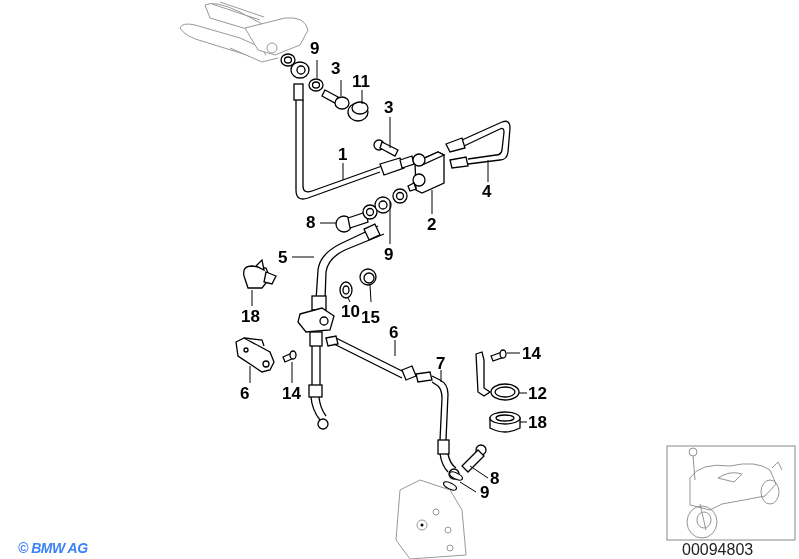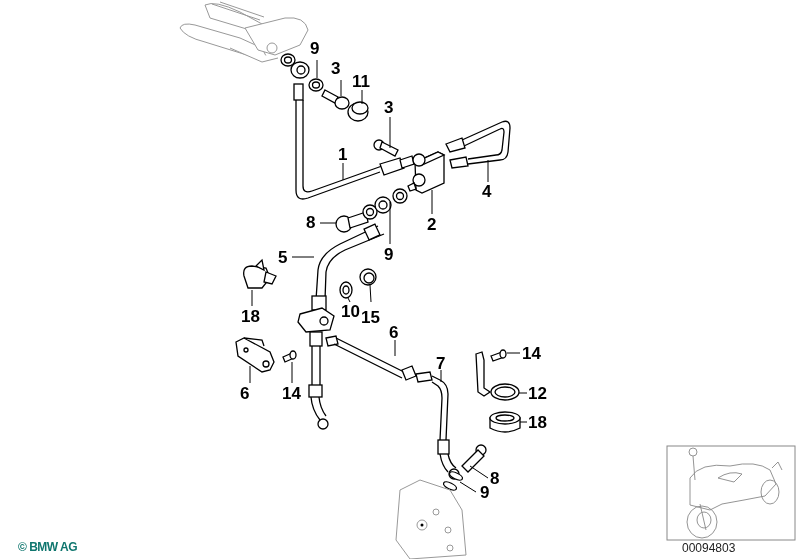--- a/index.html
+++ b/index.html
@@ -2,23 +2,23 @@
 <html><head>
 <meta charset="utf-8">
 <style>
   html, body { margin: 0; padding: 0; background: #ffffff; }
   body { width: 799px; height: 559px; position: relative; overflow: hidden;
          font-family: "Liberation Sans", sans-serif; }
   #diagram { position: absolute; left: 0; top: 0; width: 799px; height: 559px; }
   .lbl { position: absolute; font-family: "Liberation Sans", sans-serif; font-weight: bold;
          font-size: 17px; color: #000; line-height: 1; white-space: nowrap; }
   .copyright { position: absolute; left: 18px; top: 540px; font-family: "Liberation Sans", sans-serif;
-               font-weight: bold; font-size: 12px; color: #0f766e; letter-spacing: -0.5px; }
+               font-weight: bold; font-size: 14px; color: #3b82f6; letter-spacing: -0.5px; font-style: italic; }
   .docnum { position: absolute; left: 682px; top: 541px; font-family: "Liberation Sans", sans-serif;
-            font-size: 12px; color: #222; }
+            font-size: 16px; color: #222; }
   .part { fill: #fff; stroke: #000; stroke-width: 1.3; }
   .ghost { fill: #fff; stroke: #999; stroke-width: 1; }
   .leader { stroke: #000; stroke-width: 1; fill: none; }
   .hose { fill: none; stroke: #000; stroke-width: 1.3; }
 </style>
 </head>
 <body>
 
 <svg id="diagram" viewBox="0 0 799 559" xmlns="http://www.w3.org/2000/svg">
 

